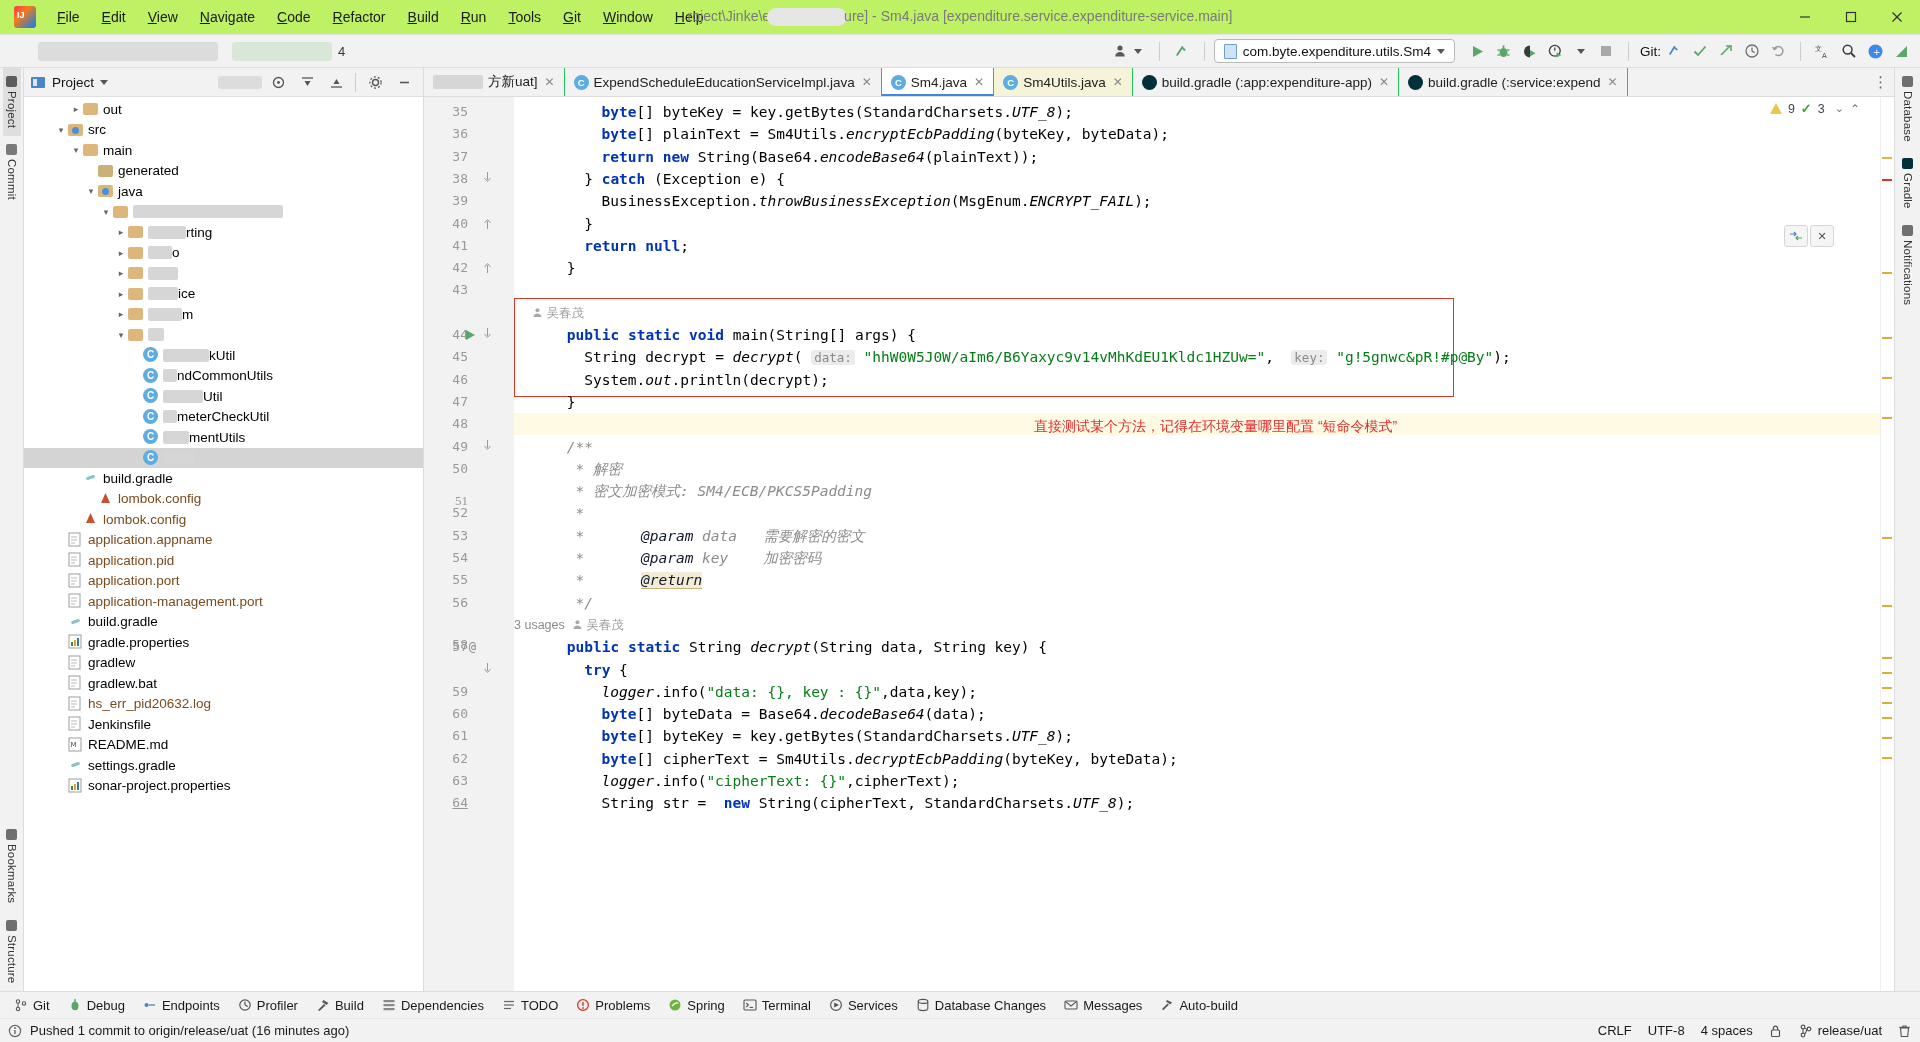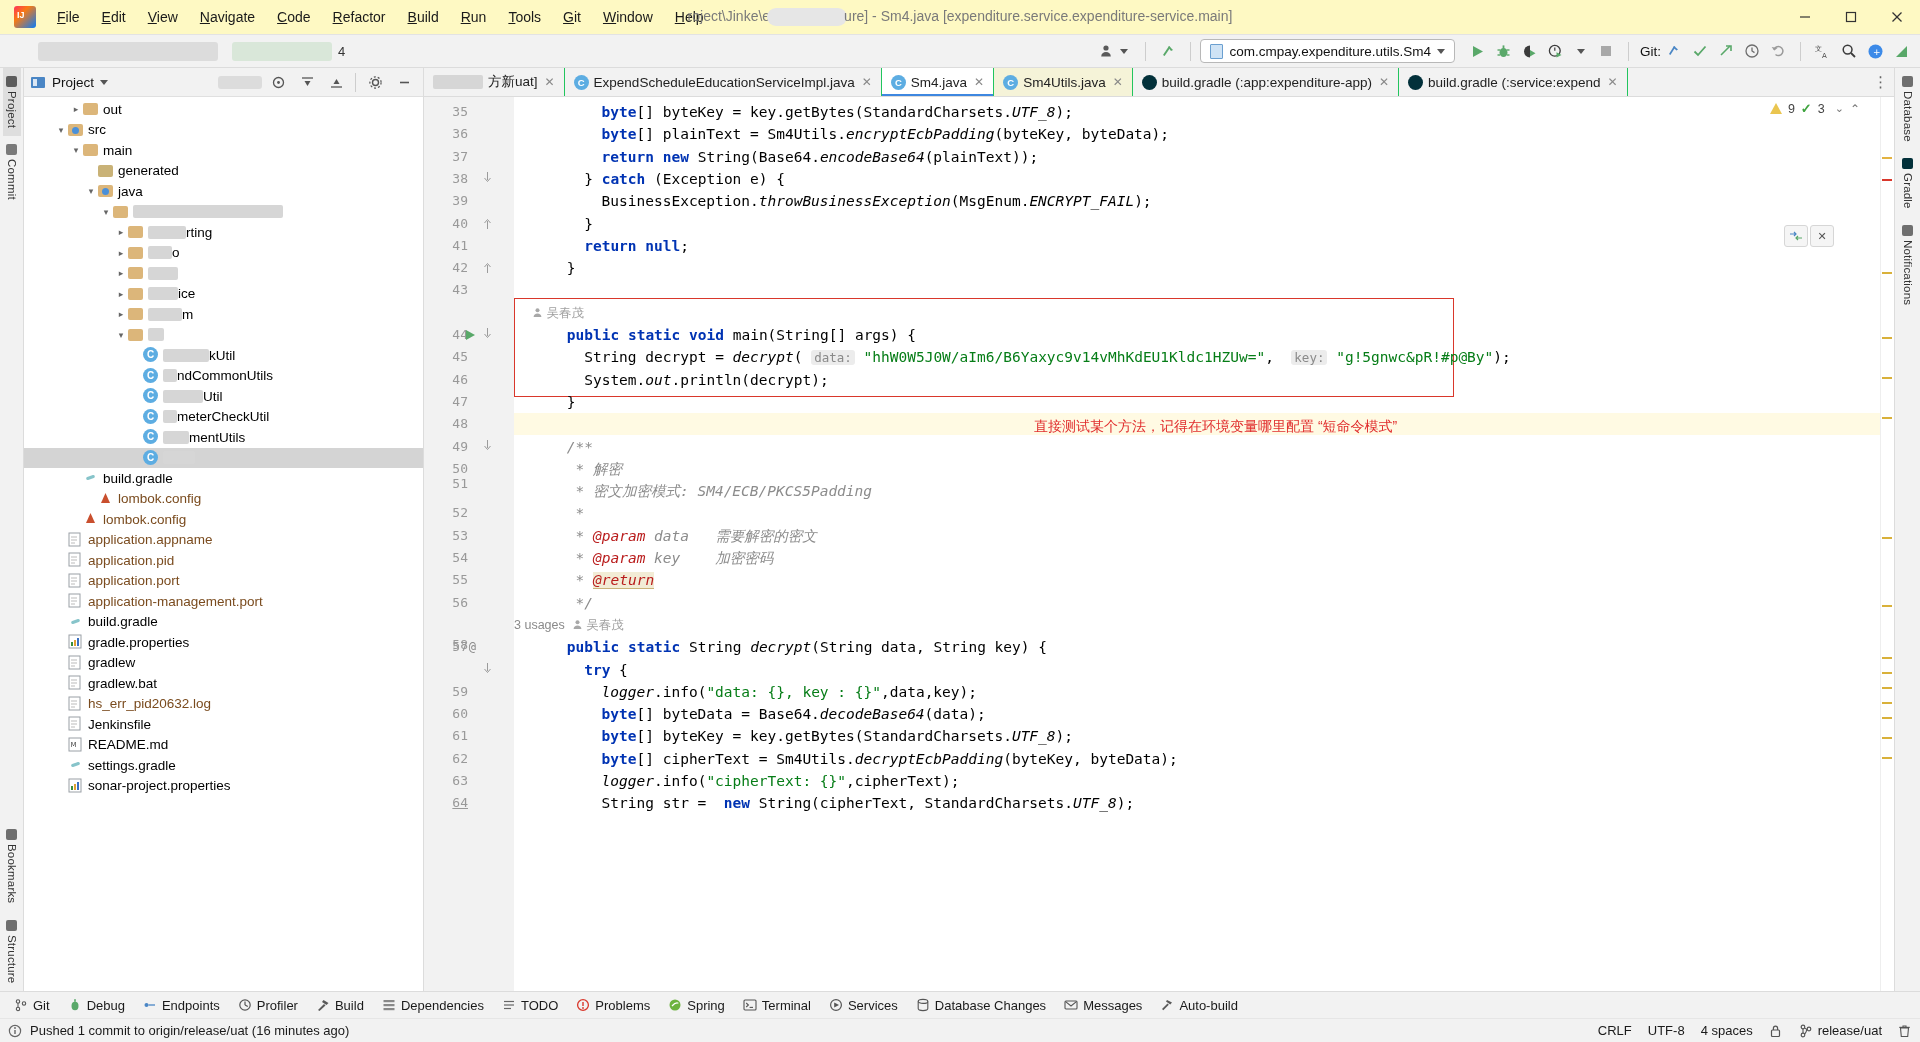--- a/index.html
+++ b/index.html
@@ -8,21 +8,21 @@
     font-family: "Liberation Sans", sans-serif;
     font-size: 13px;
     background: #f2f2f2;
     overflow: hidden;
     color: #000;
   }
   .app { width: 1920px; height: 1042px; display: flex; flex-direction: column; position: relative; }
 
   
   .titlebar {
-    height: 35px; background: #fef9c3; display: flex; align-items: center;
+    height: 35px; background: #bef264; display: flex; align-items: center;
     border-bottom: 1px solid #e3e3e3; position: relative; flex: 0 0 35px;
   }
   .ij-logo { width: 22px; height: 22px; margin: 0 10px 0 14px; position: relative; border-radius: 3px;
     background: linear-gradient(135deg,#fe315d 0%,#f97a12 35%,#087cfa 100%); flex:0 0 22px;}
   .ij-logo::after { content:"IJ"; position:absolute; left:3px; top:4px; font-size:9px; color:#fff; font-weight:bold;}
   .menubar { display: flex; align-items: center; gap: 0px; }
   .menu-item { padding: 4px 11px; font-size: 14px; color: #1a1a1a; cursor: default; white-space: nowrap;}
   .menu-item u { text-decoration: underline; }
   .title-center {
     position: absolute; left: 0; right: 0; text-align: center; font-size: 14px;
@@ -107,21 +107,21 @@
   .editor-area { flex: 1; display: flex; min-height: 0; position: relative; overflow: hidden;}
   .gutter { width: 90px; background: #f2f2f2; flex: 0 0 90px; position: relative;
       font-family: "DejaVu Sans Mono", monospace; font-size: 13px; color: #999; }
   .gutter .ln { position: absolute; right: 46px; text-align: right; }
   .code-col { flex: 1; position: relative; overflow: hidden;
      font-family: "DejaVu Sans Mono", monospace; font-size: 14.5px; line-height: 22.3px; white-space: pre;}
   .code-line { position: absolute; left: 0; white-space: pre; }
   .k { color: #0033b3; font-weight: bold; }
   .s { color: #067d17; }
   .c { color: #8c8c8c; font-style: italic;}
-  .ctag { color: #b91c1c; font-style: italic; }
+  .ctag { color: #0f172a; font-style: italic; margin-left: 48px; }
   .it { font-style: italic; }
   .hintparam { background:#ececec; color:#8a8a8a; font-size:12.5px; border-radius:3px; padding:0 3px;
      font-style: normal;}
   .red-box { position: absolute; border: 1px solid #d9372b; pointer-events:none; }
   .red-note { position:absolute; color:#e12d2d; font-size:14px; font-family:"Liberation Sans",sans-serif;}
   .curline { position:absolute; left:0; right:0; background:#fffae3; }
   .author { color:#a0a0a0; font-size:12.5px; font-family:"Liberation Sans",sans-serif; font-style:normal;}
   .usages { color:#8a8a8a; font-size:12.5px; font-family:"Liberation Sans",sans-serif; font-style:normal;}
 
   
@@ -208,21 +208,21 @@
     <div class="tool-sep"></div>
     <div class="icon-btn">
       <svg width="17" height="17" viewBox="0 0 17 17">
           <path d="M3 12 L9 3 L10.5 4.2 L4.6 13z" fill="#59a869"></path>
           <path d="M9 3 L13 7 L11 8 L8.4 4.6z" fill="#59a869"></path>
         </svg>
     </div>
     <div class="tool-sep"></div>
     <div class="runcfg">
       <span class="fileico"></span>
-      <span>com.cmpay.expenditure.utils.Sm4</span>
+      <span>com.byte.expenditure.utils.Sm4</span>
       <span class="caret"></span>
     </div>
     <div class="icon-btn" style="margin-left:10px">
       <svg width="15" height="15" viewBox="0 0 15 15">
           <path d="M3 2 L13 7.5 L3 13z" fill="#59a869"></path>
         </svg>
     </div>
     <div class="icon-btn">
       <svg width="15" height="15" viewBox="0 0 15 15">
           <ellipse cx="7.5" cy="8.5" rx="4" ry="4.6" fill="#59a869"></ellipse>
@@ -757,21 +757,21 @@
             <div class="ln" style="top: 140.8px; width: 40px;">41</div>
             <div class="ln" style="top: 163.1px; width: 40px;">42</div>
             <div class="ln" style="top: 185.4px; width: 40px;">43</div>
             <div class="ln" style="top: 230px; width: 40px;">44</div>
             <div class="ln" style="top: 252.3px; width: 40px;">45</div>
             <div class="ln" style="top: 274.6px; width: 40px;">46</div>
             <div class="ln" style="top: 296.9px; width: 40px;">47</div>
             <div class="ln" style="top: 319.2px; width: 40px;">48</div>
             <div class="ln" style="top: 341.5px; width: 40px;">49</div>
             <div class="ln" style="top: 363.8px; width: 40px;">50</div>
-            <div class="ln" style="top: 379px; width: 40px;">51</div>
+            <div class="ln" style="top: 396px; width: 40px; font-family: Liberation Serif, serif;">51</div>
             <div class="ln" style="top: 408.4px; width: 40px;">52</div>
             <div class="ln" style="top: 430.7px; width: 40px;">53</div>
             <div class="ln" style="top: 453px; width: 40px;">54</div>
             <div class="ln" style="top: 475.3px; width: 40px;">55</div>
             <div class="ln" style="top: 497.6px; width: 40px;">56</div>
             <div class="ln" style="top: 542.2px; width: 40px;">57</div>
             <div class="ln" style="top: 540px; width: 40px; text-align: right;">58</div>
             <div class="ln" style="top: 586.8px; width: 40px;">59</div>
             <div class="ln" style="top: 609.1px; width: 40px;">60</div>
             <div class="ln" style="top: 631.4px; width: 40px;">61</div>

